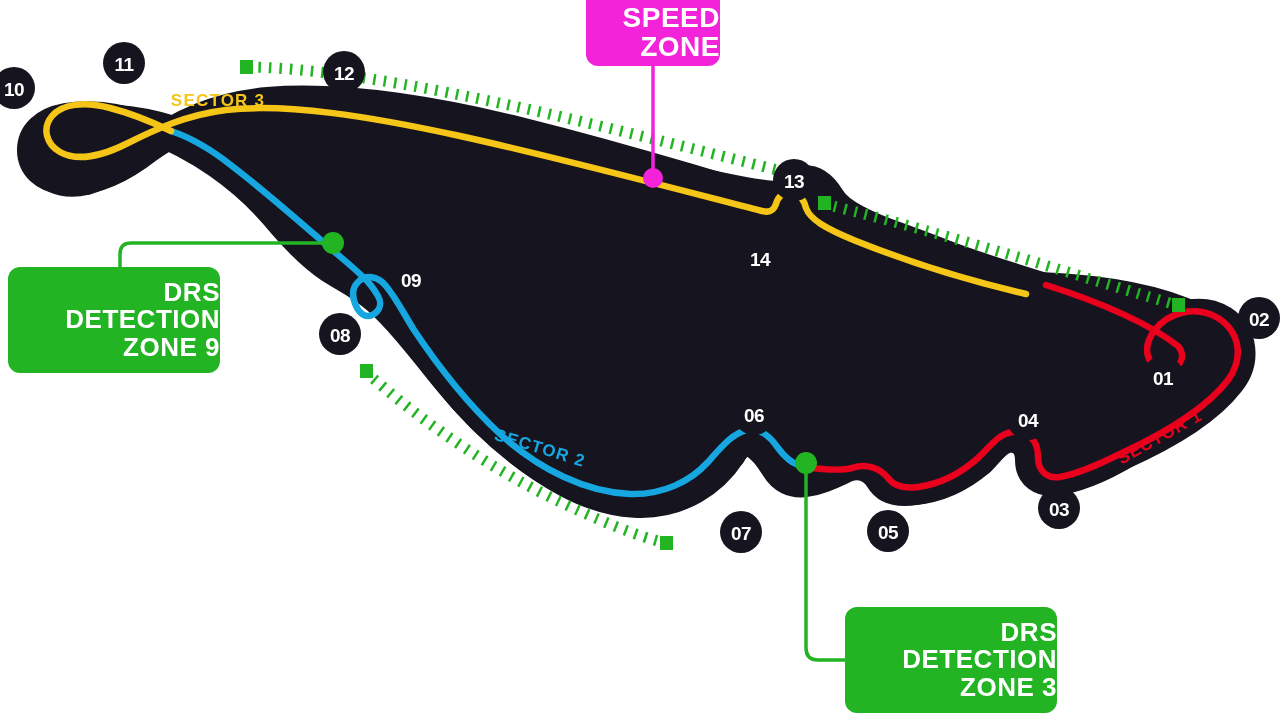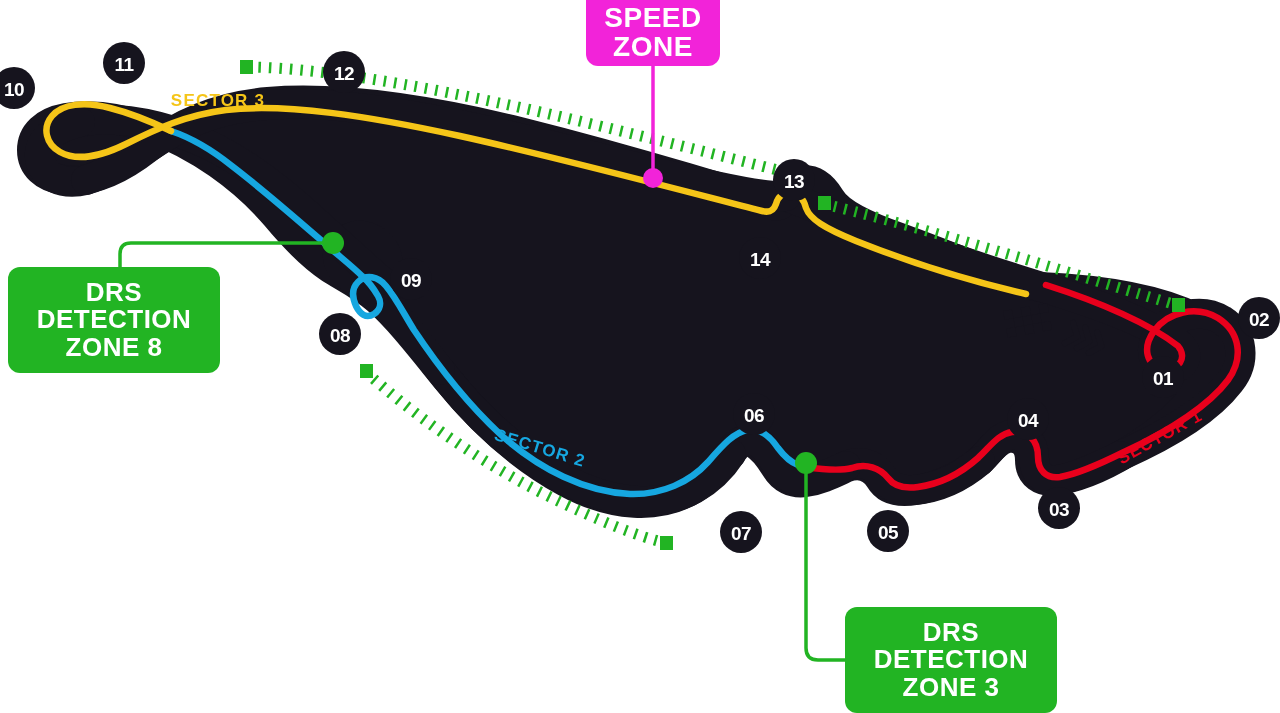--- a/index.html
+++ b/index.html
@@ -41,21 +41,21 @@
     letter-spacing: 1.2px;
     text-anchor: middle;
     dominant-baseline: central;
   }
   .callout-box {
     position: absolute;
     border-radius: 12px;
     box-sizing: border-box;
     display: flex;
     flex-direction: column;
-    align-items: center;
+    align-items: flex-end;
     justify-content: center;
     text-align: center;
     color: #ffffff;
     font-weight: bold;
     font-family: "Liberation Sans", sans-serif;
     line-height: 1.06;
     letter-spacing: 0.5px;
   }
   .callout-box .line {
     display: block;
@@ -344,21 +344,21 @@
   </svg>
 
   <div class="callout-box" id="speed-trap-box">
     <span class="line">SPEED</span>
     <span class="line">ZONE</span>
   </div>
 
   <div class="callout-box" id="drs-zone-2-box">
     <span class="line">DRS</span>
     <span class="line">DETECTION</span>
-    <span class="line">ZONE 8</span>
+    <span class="line">ZONE 9</span>
   </div>
 
   <div class="callout-box" id="drs-zone-1-box">
     <span class="line">DRS</span>
     <span class="line">DETECTION</span>
     <span class="line">ZONE 3</span>
   </div>
 
 </div>
 

